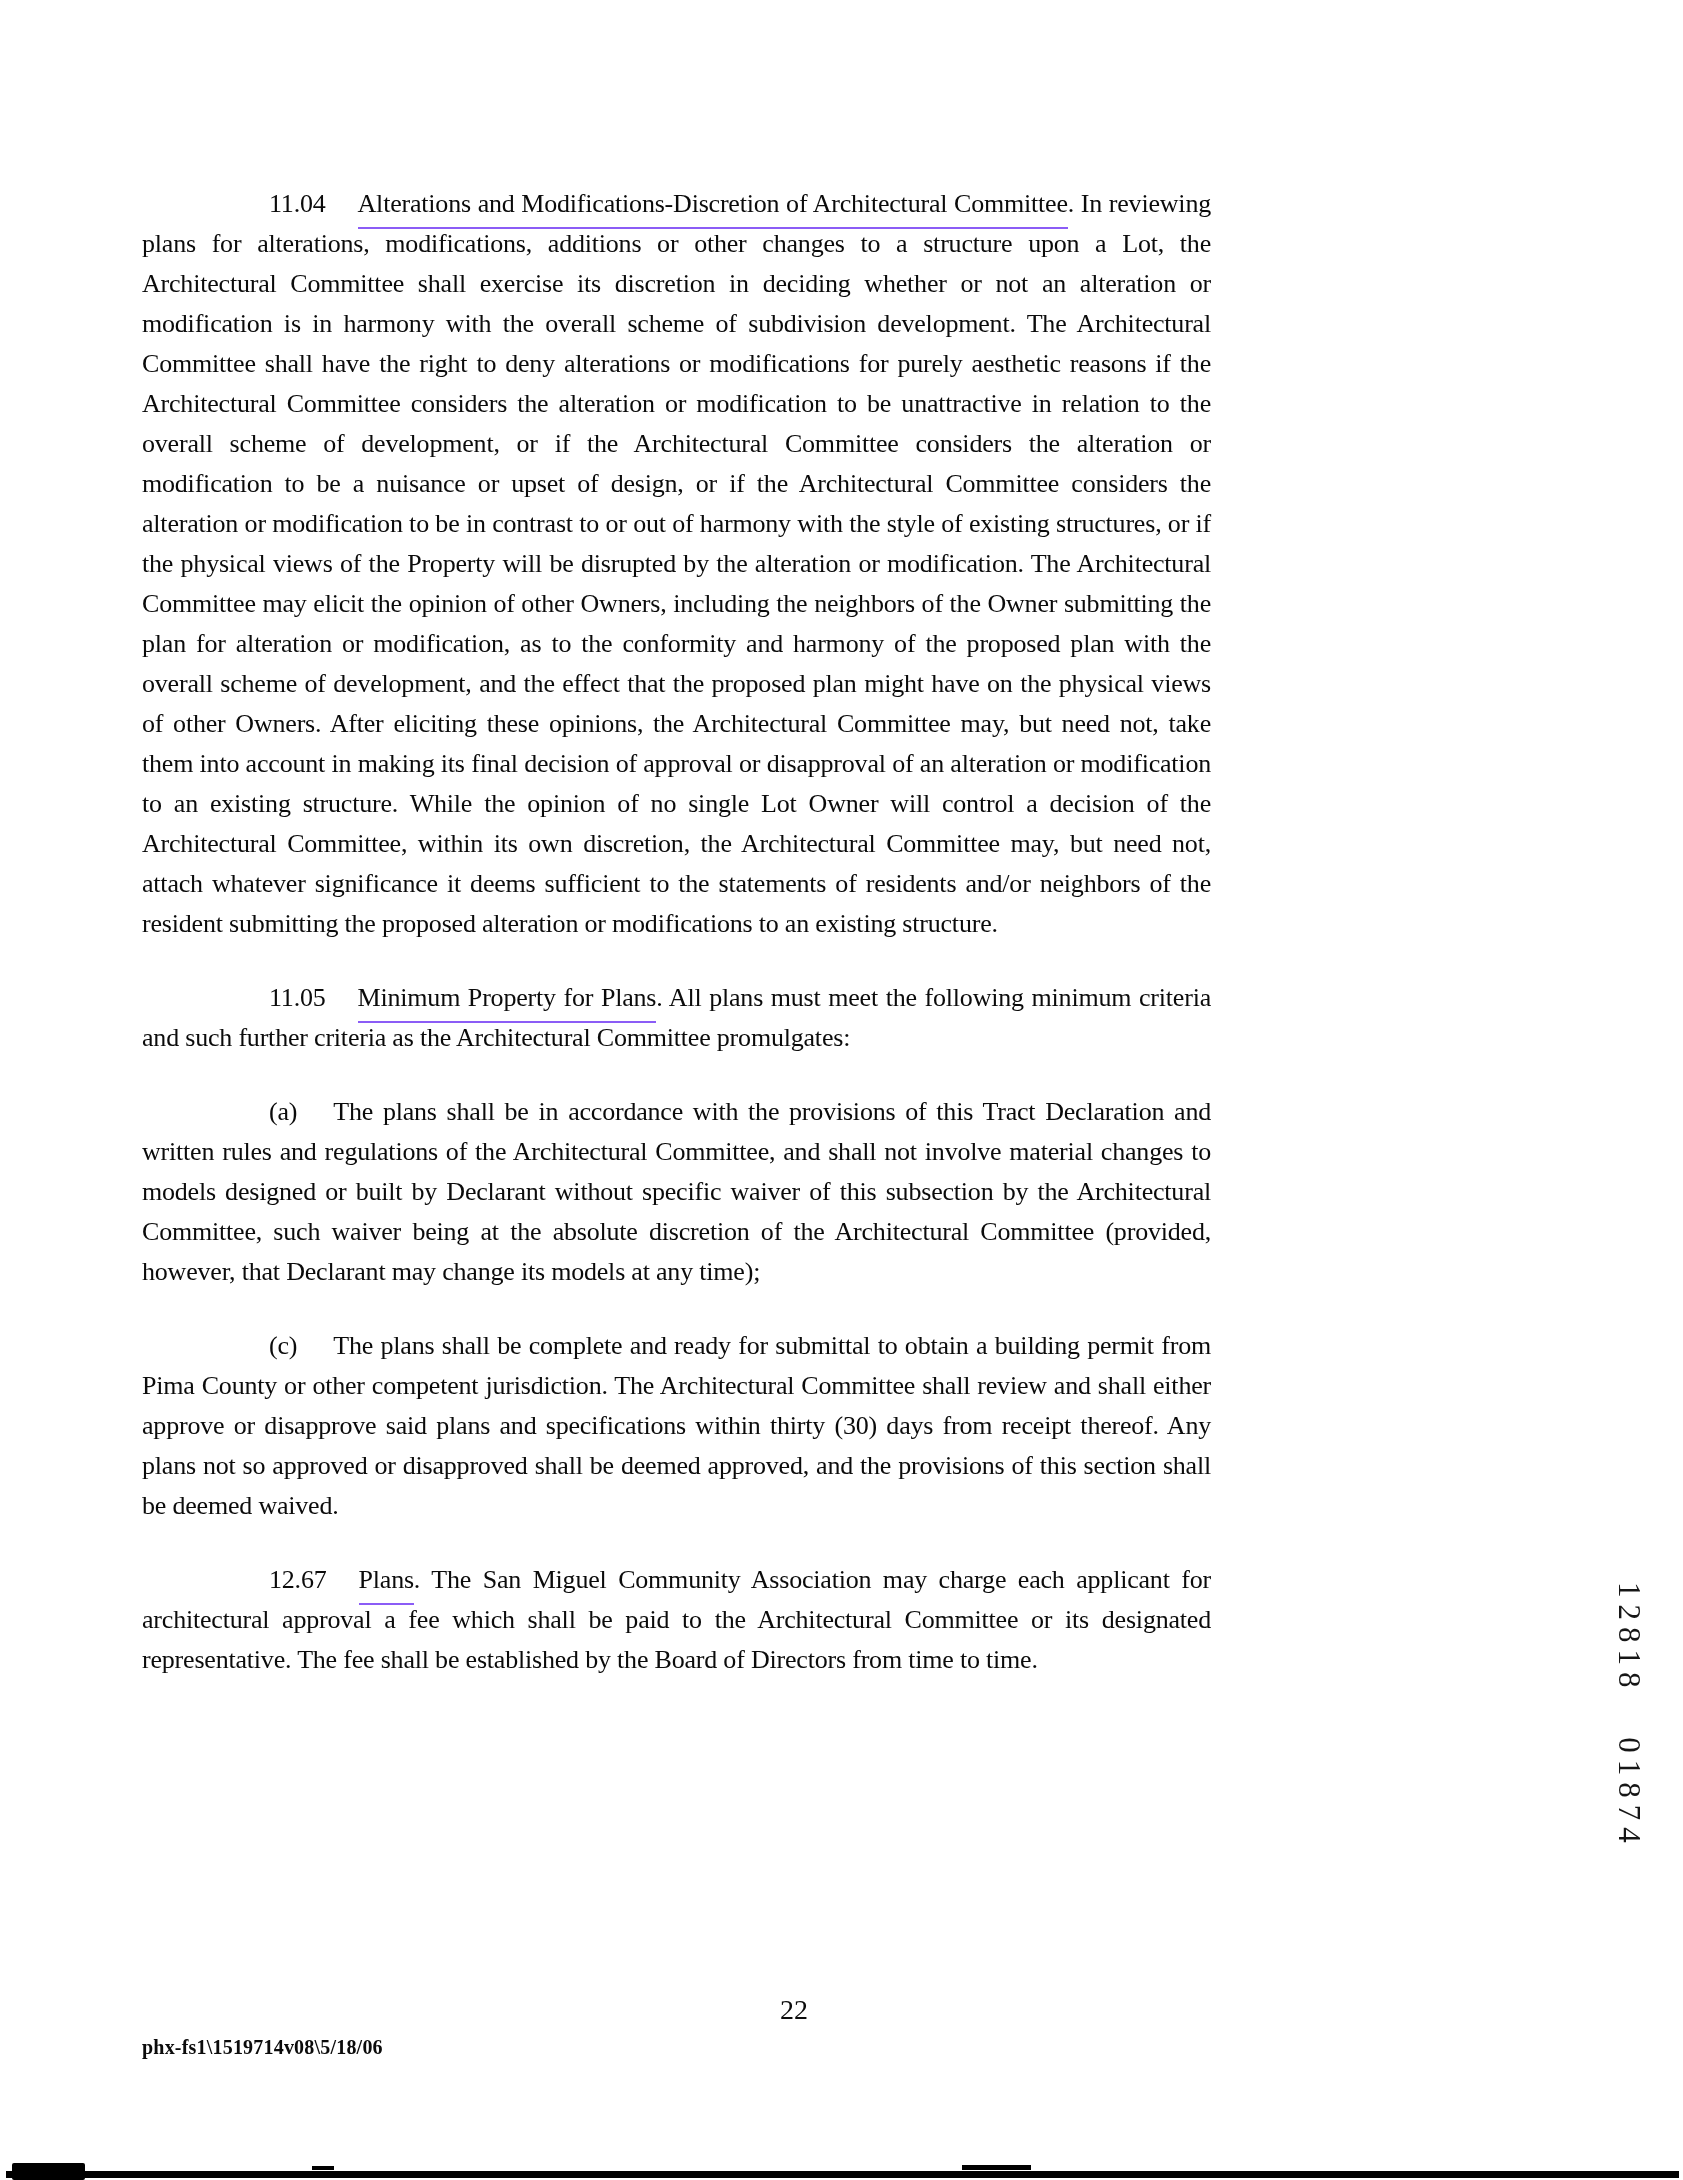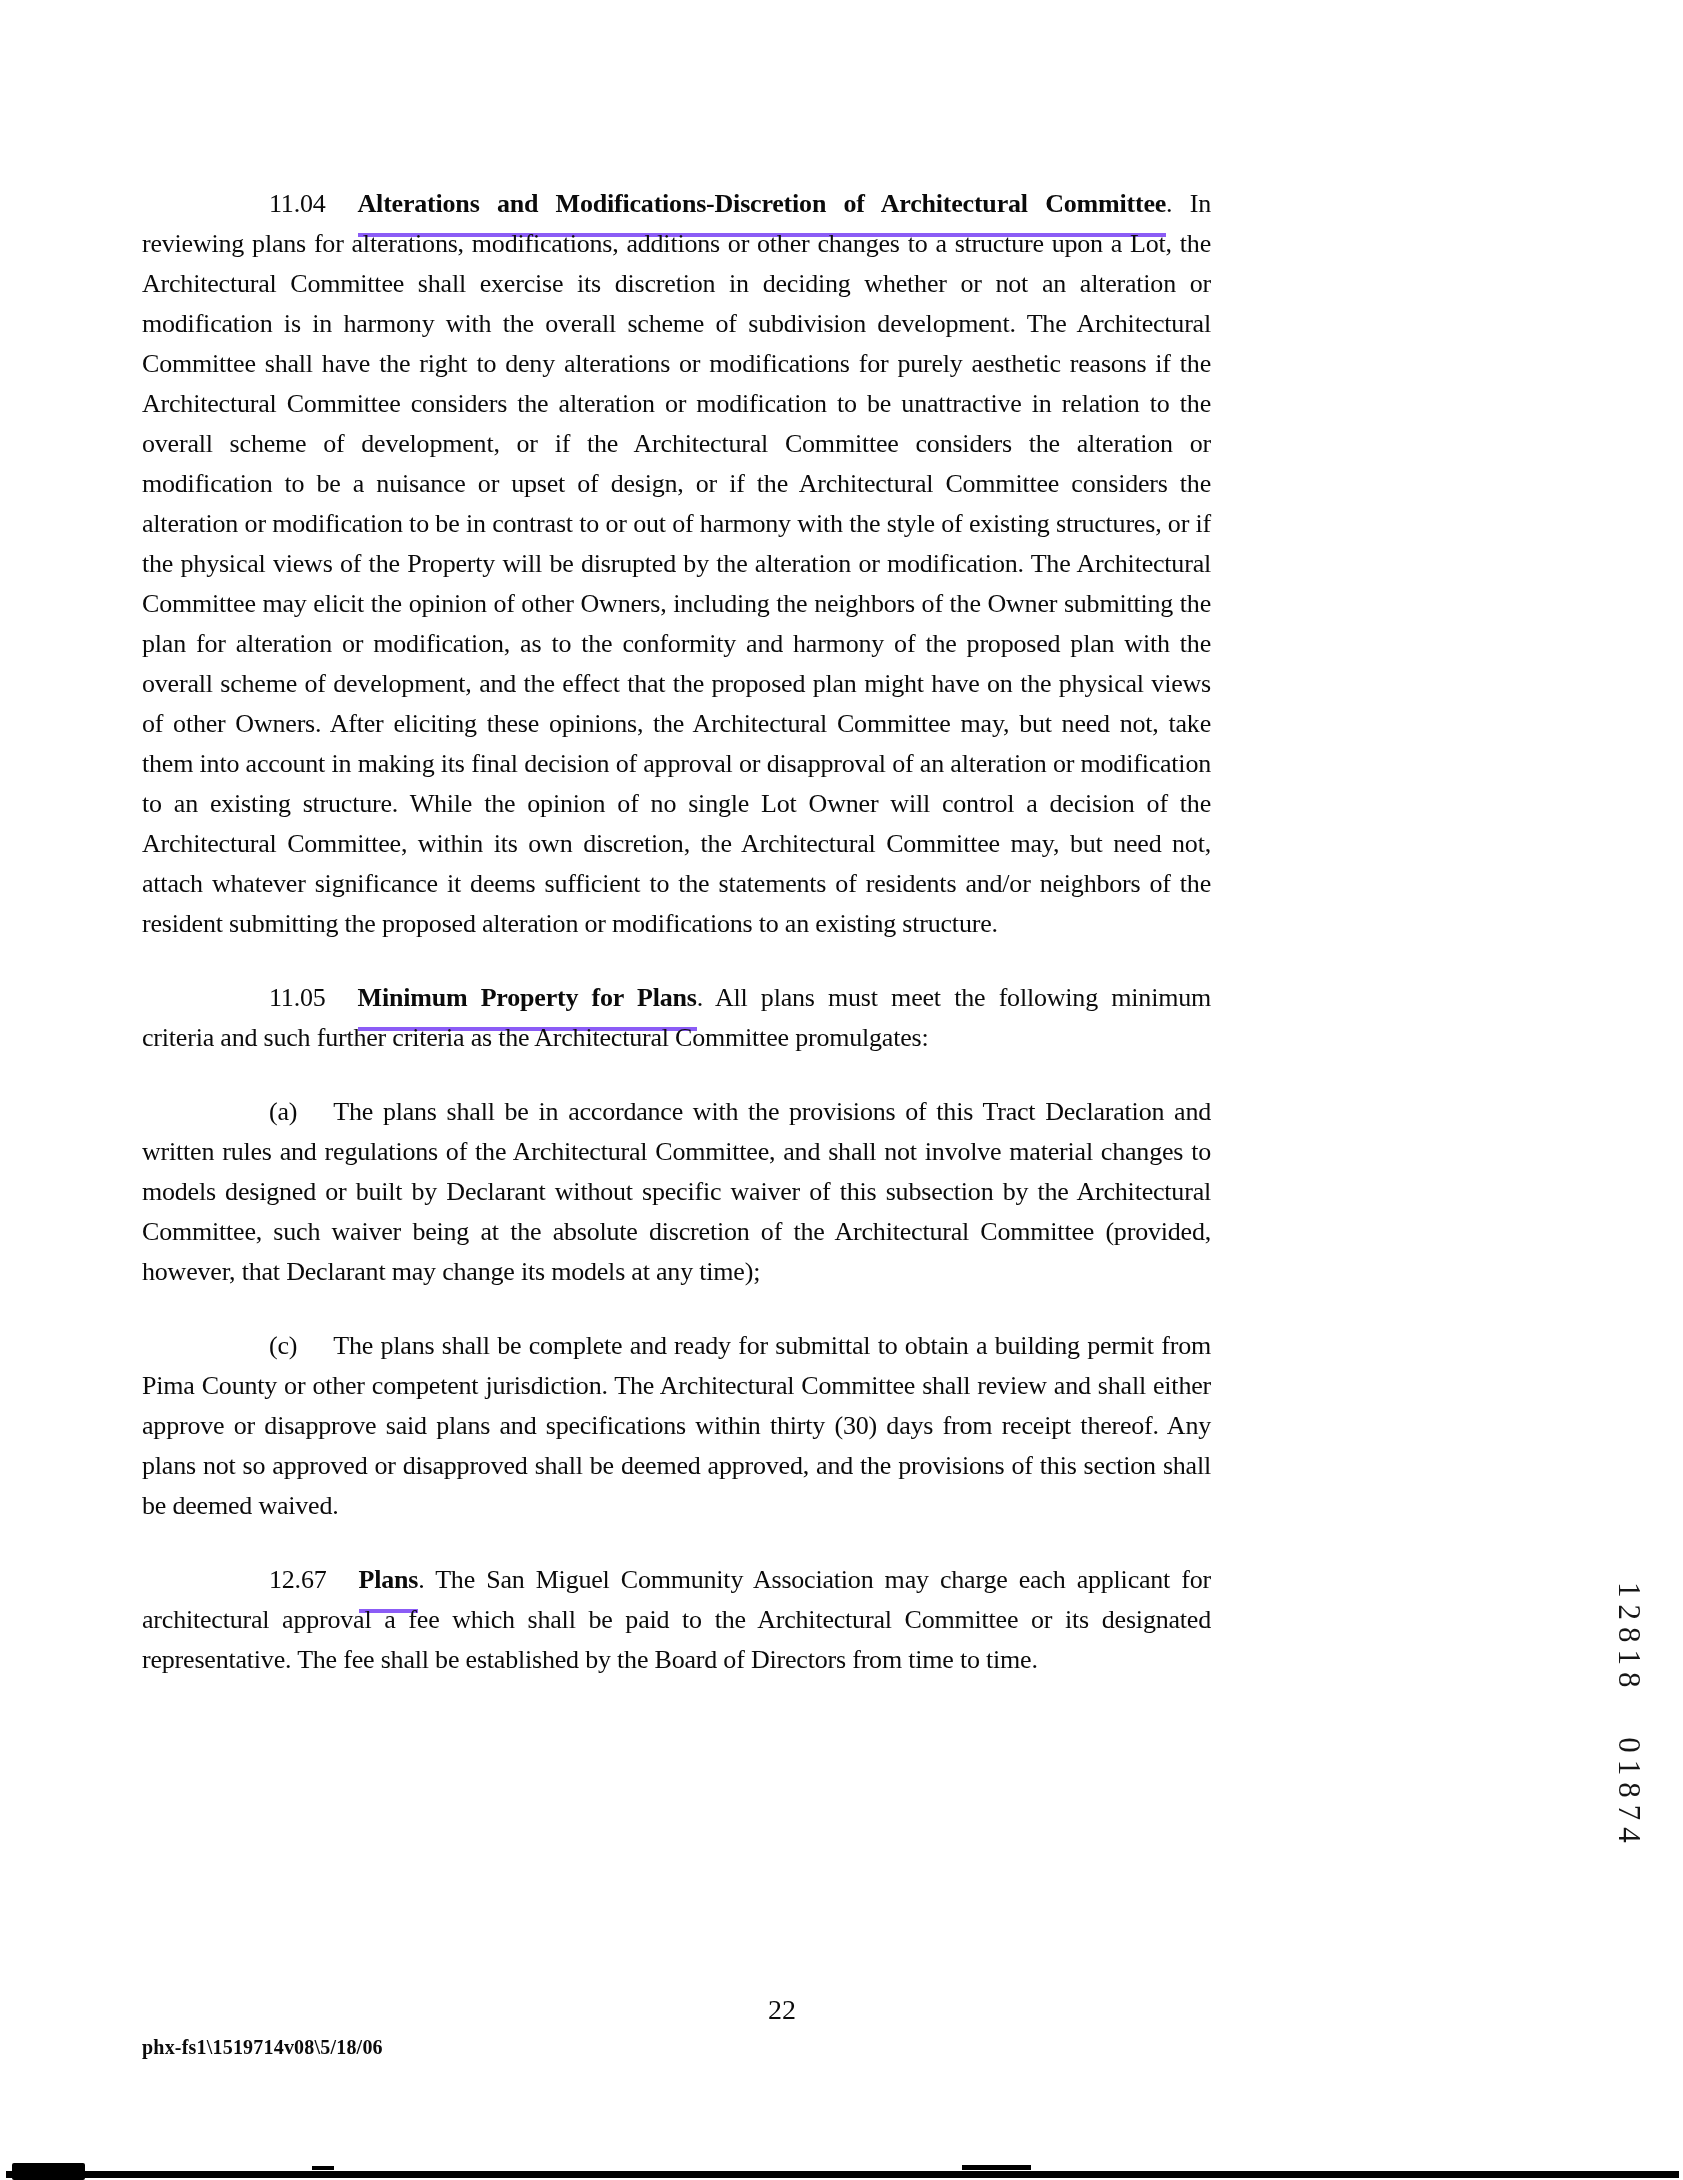--- a/index.html
+++ b/index.html
@@ -24,34 +24,34 @@
   }
   .para {
     margin: 0 0 34px 0;
     font-size: 26px;
     line-height: 40px;
     text-align: justify;
     letter-spacing: -0.2px;
   }
   .indent { text-indent: 127px; }
   .secnum { margin-right: 32px; }
-  .sectitle { border-bottom: 4px solid #8b5cf6; padding-bottom: 15px; font-weight: bold; }
+  .sectitle { border-bottom: 2px solid #8b5cf6; padding-bottom: 9px; }
   .sublabel { margin-right: 36px; }
   .footer-ref {
     position: absolute;
     left: 142px;
     top: 2000px;
     font-size: 20px;
     letter-spacing: 0.2px;
     font-weight: bold;
     margin-top: 36px;
   }
   .page-num {
     position: absolute;
-    left: 0;
+    left: 12px;
     top: 1994px;
     width: 1564px;
     text-align: center;
     font-size: 28px;
   }
   .stamp {
     position: absolute;
     left: 1647px;
     top: 1582px;
     transform: rotate(90deg);

